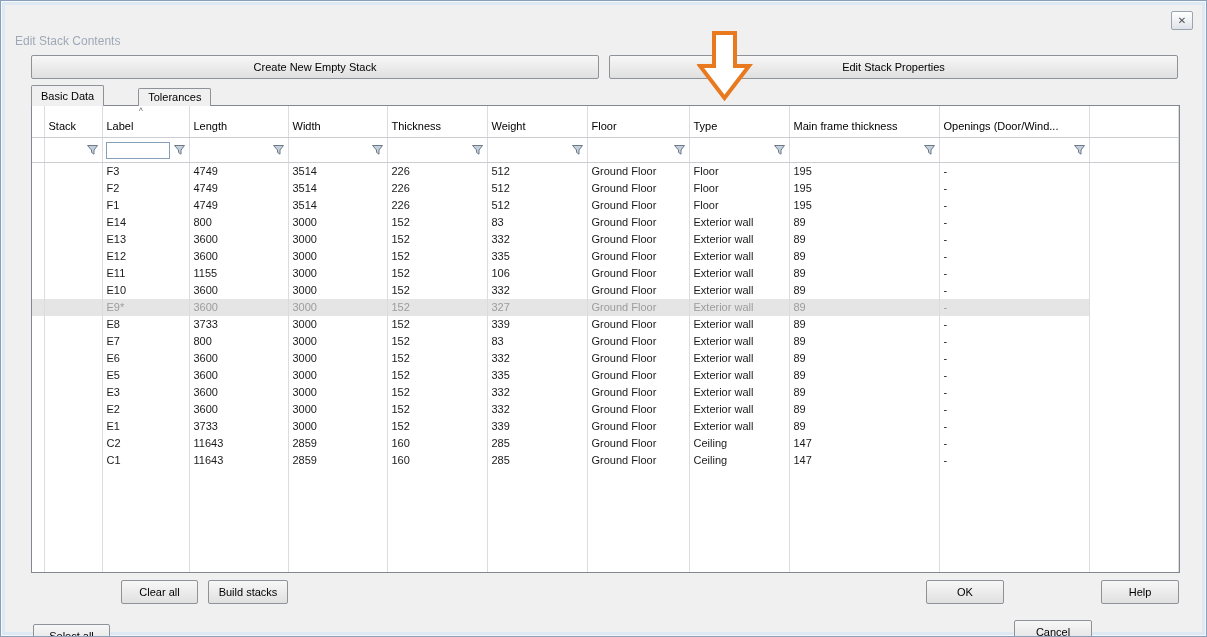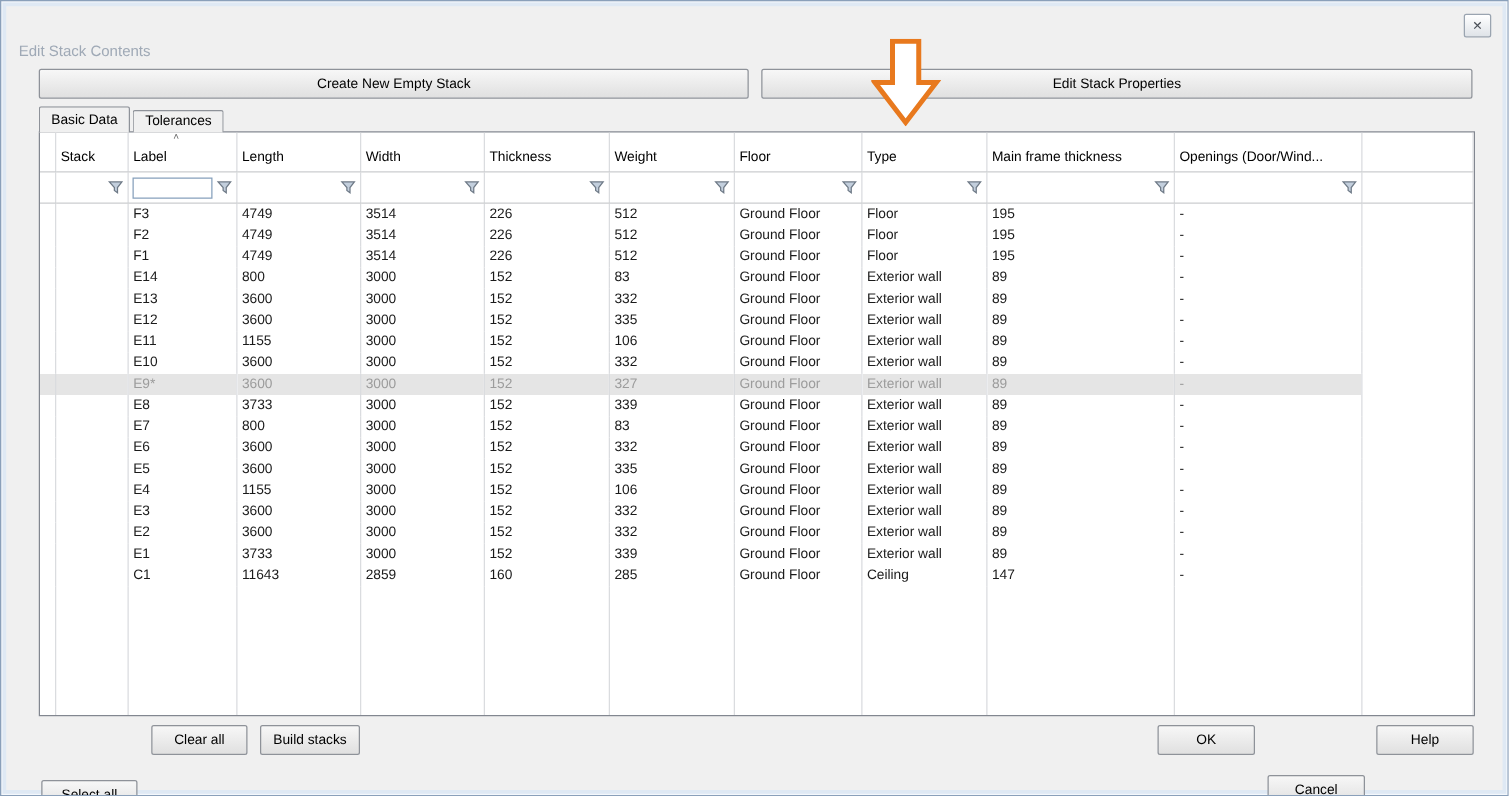--- a/index.html
+++ b/index.html
@@ -7,21 +7,21 @@
     box-shadow:inset 0 0 0 1px #f4f8fc, inset 0 0 0 4px #dfe9f4;font-size:11px;color:#000;overflow:hidden;}
   .titlebar{position:absolute;left:6px;top:6px;right:34px;height:22px;display:flex;align-items:center;
     padding-left:8px;color:#9fa9b6;font-size:12px;margin-top:23px;}
   .close-btn{position:absolute;top:10px;right:13px;width:20px;height:17px;border:1px solid #9aa4b0;border-radius:2px;
     background:linear-gradient(#ffffff,#dfe3e8);display:flex;align-items:center;justify-content:center;
     font-size:10px;color:#4a4f57;cursor:default;}
   .btn{position:absolute;display:flex;align-items:center;justify-content:center;border:1px solid #8e9299;
     border-radius:2px;background:linear-gradient(#f7f7f7,#e0e0e0);height:22px;font-size:11px;color:#000;cursor:default;}
   .btn-create{left:30px;top:54px;width:566px;}
   .btn-editprops{left:608px;top:54px;width:567px;}
-  .tabbar{position:absolute;left:30px;top:85px;height:20px;display:flex;align-items:flex-end;z-index:2;}
+  .tabbar{position:absolute;left:30px;top:85px;height:20px;display:flex;align-items:flex-end;z-index:2;gap:32px;}
   .tab{height:17px;line-height:17px;padding:0 9px;border:1px solid #8e9299;border-bottom:none;
     background:#f0f0f0;margin-right:2px;border-radius:2px 2px 0 0;cursor:default;}
   .tab.active{height:20px;line-height:20px;}
   .grid-box{position:absolute;left:30px;top:104px;width:1147px;height:466px;background:#fff;
     border:1px solid #828790;overflow:hidden;}
   table.grid{border-collapse:collapse;table-layout:fixed;width:100%;height:100%;}
   table.grid th,table.grid td{font-weight:normal;text-align:left;padding:0 0 0 4px;
     border-right:1px solid #dadcdf;overflow:hidden;white-space:nowrap;font-size:11px;vertical-align:middle;}
   table.grid th{height:26px;vertical-align:bottom;padding-bottom:5px;border-bottom:1px solid #cbcdd0;position:relative;}
   .sort{position:absolute;top:0;left:42%;font-size:8px;line-height:7px;color:#666;}
@@ -367,34 +367,20 @@
             <td>335</td>
             <td>Ground Floor</td>
             <td>Exterior wall</td>
             <td>89</td>
             <td>-</td>
             <td></td>
           </tr>
           <tr class="row">
             <td class="sel"></td>
             <td></td>
-            <td>E4</td>
-            <td>1155</td>
-            <td>3000</td>
-            <td>152</td>
-            <td>106</td>
-            <td>Ground Floor</td>
-            <td>Exterior wall</td>
-            <td>89</td>
-            <td>-</td>
-            <td></td>
-          </tr>
-          <tr class="row">
-            <td class="sel"></td>
-            <td></td>
             <td>E3</td>
             <td>3600</td>
             <td>3000</td>
             <td>152</td>
             <td>332</td>
             <td>Ground Floor</td>
             <td>Exterior wall</td>
             <td>89</td>
             <td>-</td>
             <td></td>
@@ -417,20 +403,34 @@
             <td class="sel"></td>
             <td></td>
             <td>E1</td>
             <td>3733</td>
             <td>3000</td>
             <td>152</td>
             <td>339</td>
             <td>Ground Floor</td>
             <td>Exterior wall</td>
             <td>89</td>
+            <td>-</td>
+            <td></td>
+          </tr>
+          <tr class="row">
+            <td class="sel"></td>
+            <td></td>
+            <td>C2</td>
+            <td>11643</td>
+            <td>2859</td>
+            <td>160</td>
+            <td>285</td>
+            <td>Ground Floor</td>
+            <td>Ceiling</td>
+            <td>147</td>
             <td>-</td>
             <td></td>
           </tr>
           <tr class="row">
             <td class="sel"></td>
             <td></td>
             <td>C1</td>
             <td>11643</td>
             <td>2859</td>
             <td>160</td>

